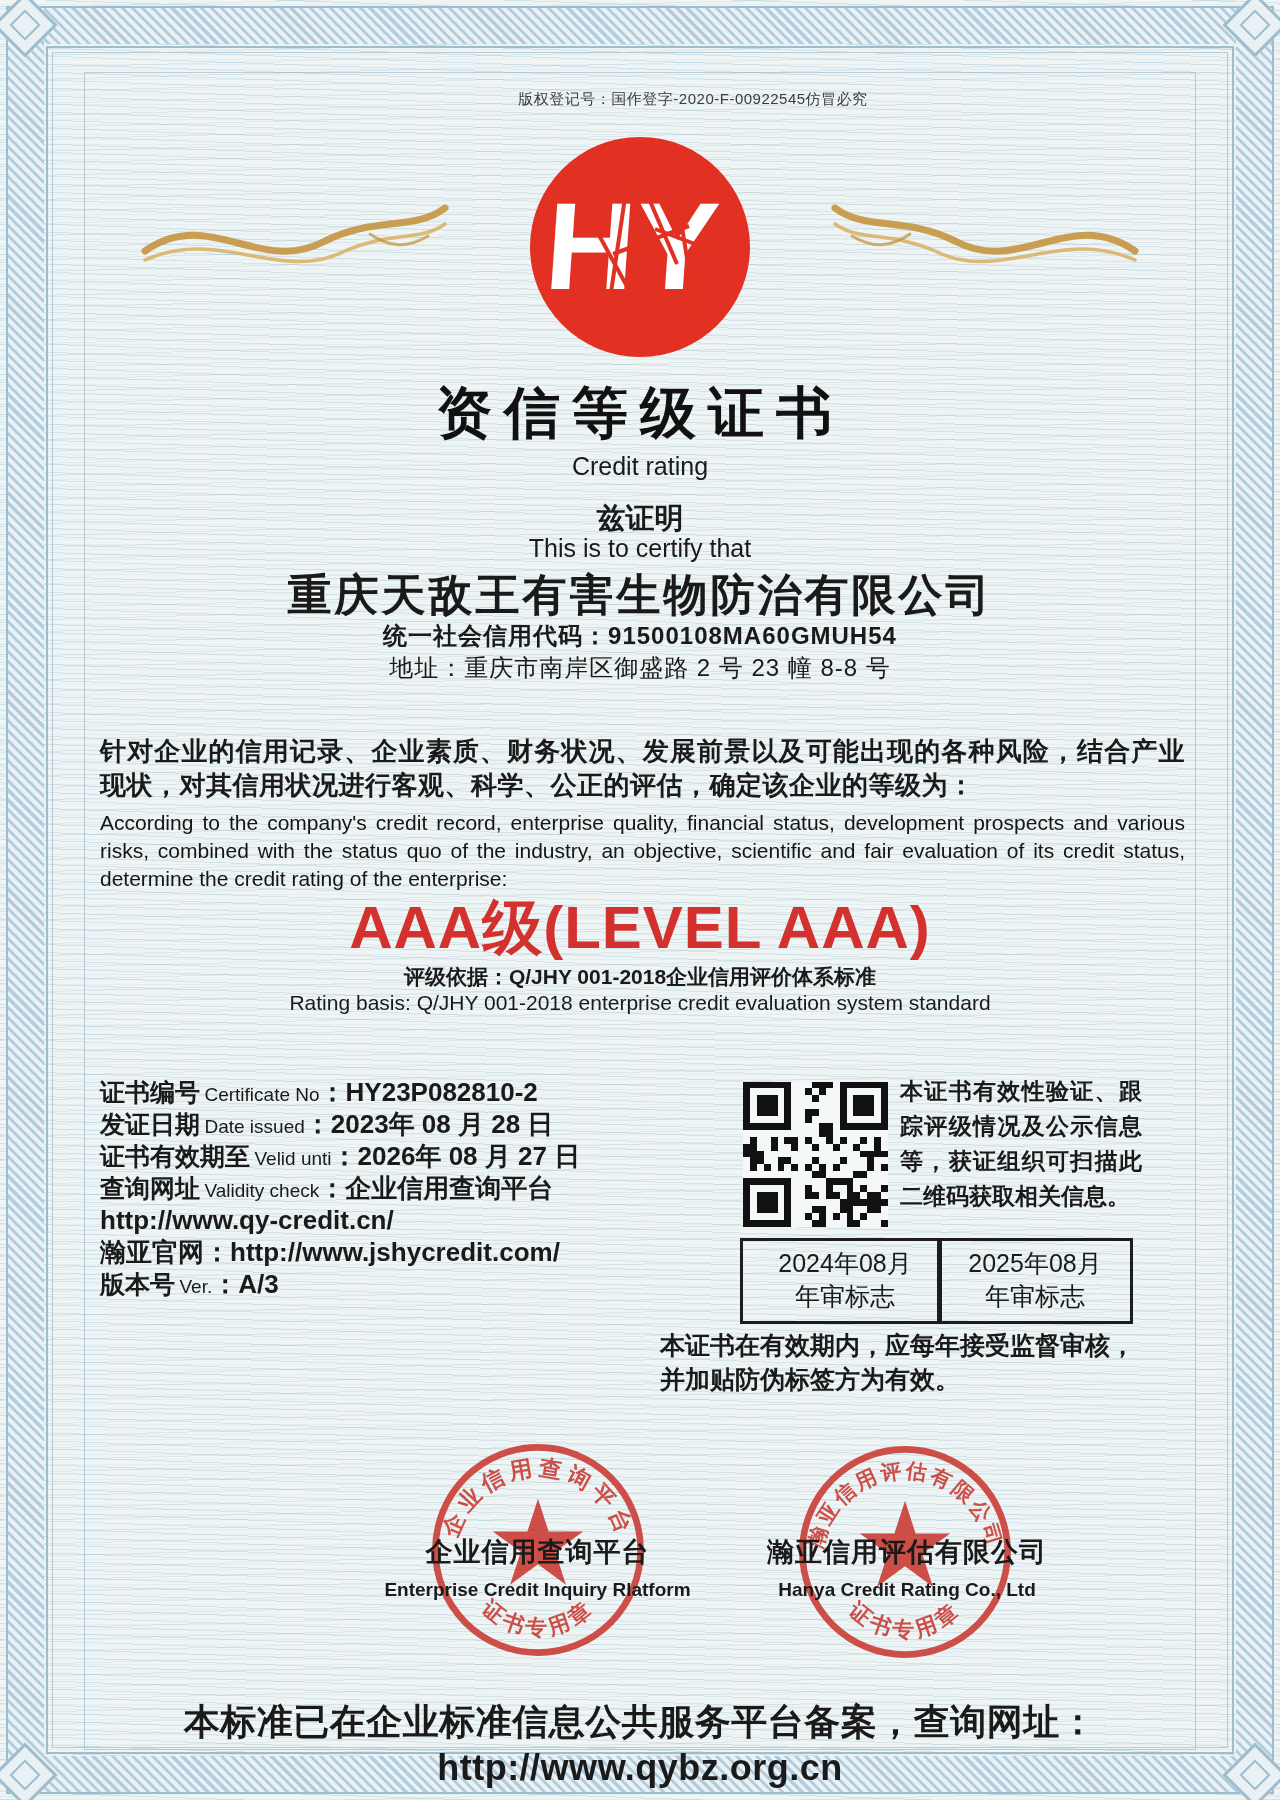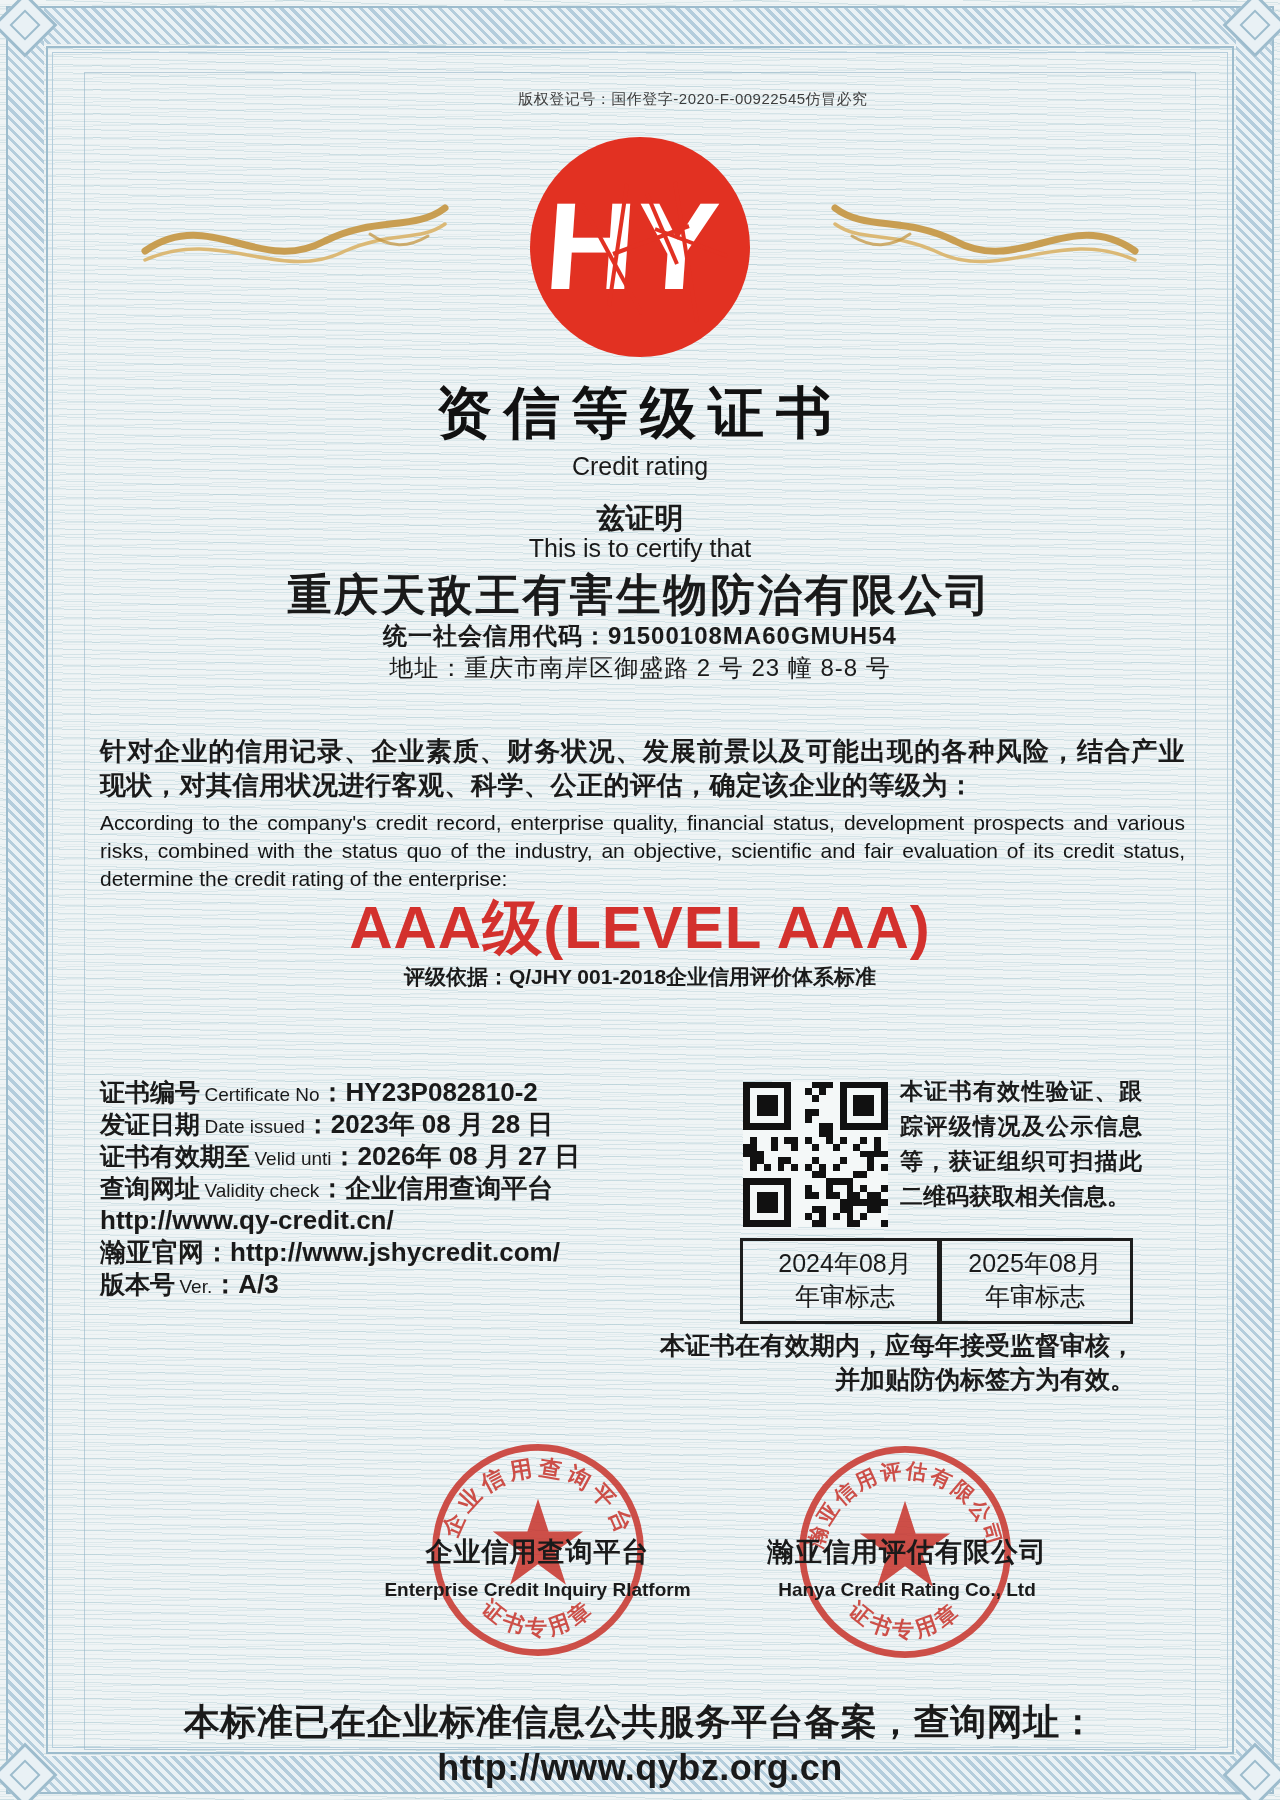--- a/index.html
+++ b/index.html
@@ -57,21 +57,21 @@
   .info-line .en{font-size:19px;font-weight:500;}
   .info-line .val{font-size:26px;font-weight:600;}
   
   .qr{left:743px;top:1080px;width:145px;height:148px;}
   .qr-note{left:900px;top:1074px;width:242px;font-size:23px;font-weight:600;line-height:35px;text-align:justify;}
   
   .rbox{top:1238px;height:74px;border:3px solid #1d1d1d;text-align:center;padding-top:6px;box-sizing:content-box;}
   .rbox1{left:740px;width:188px;padding-left:8px;}
   .rbox2{left:937px;width:190px;}
   .rbox div{font-size:25px;font-weight:500;line-height:33px;}
-  .review-note{right:145px;top:1328px;text-align:right;font-size:25px;font-weight:600;line-height:34px;}
+  .review-note{right:145px;top:1328px;text-align:left;font-size:25px;font-weight:600;line-height:34px;}
   
   .seal{width:228px;height:228px;z-index:4;}
   .seal-l{left:424px;top:1436px;}
   .seal-r{left:791px;top:1438px;}
   .caption{top:1534px;text-align:center;z-index:6;}
   .caption-l{left:355px;width:365px;}
   .caption-r{left:718px;width:378px;}
   .caption .cn{font-size:27px;font-weight:700;letter-spacing:1px;}
   .caption .en{margin-top:9px;font-size:19px;font-weight:700;}
   
@@ -128,20 +128,21 @@
   <div class="abs ctr company">重庆天敌王有害生物防治有限公司</div>
   <div class="abs ctr credit-code">统一社会信用代码：91500108MA60GMUH54</div>
   <div class="abs ctr address">地址：重庆市南岸区御盛路 2 号 23 幢 8-8 号</div>
 
   <div class="abs para">
     <div class="para-cn">针对企业的信用记录、企业素质、财务状况、发展前景以及可能出现的各种风险，结合产业现状，对其信用状况进行客观、科学、公正的评估，确定该企业的等级为：</div>
     <div class="para-en">According to the company's credit record, enterprise quality, financial status, development prospects and various risks, combined with the status quo of the industry, an objective, scientific and fair evaluation of its credit status, determine the credit rating of the enterprise:</div>
   </div>
   <div class="abs ctr level" style="color:#d3312d;">AAA级(LEVEL AAA)</div>
   <div class="abs ctr basis-cn">评级依据：Q/JHY 001-2018企业信用评价体系标准</div>
+  <div class="abs ctr basis-en">Rating basis: Q/JHY 001-2018 enterprise credit evaluation system standard</div>
 
   <div class="abs info">
     <div class="info-line">
       <span class="cn">证书编号</span>
       <span class="en">Certificate No</span><span class="val">：HY23P082810-2</span>
     </div>
     <div class="info-line">
       <span class="cn">发证日期</span>
       <span class="en">Date issued</span><span class="val">：2023年 08 月 28 日</span>
     </div>

